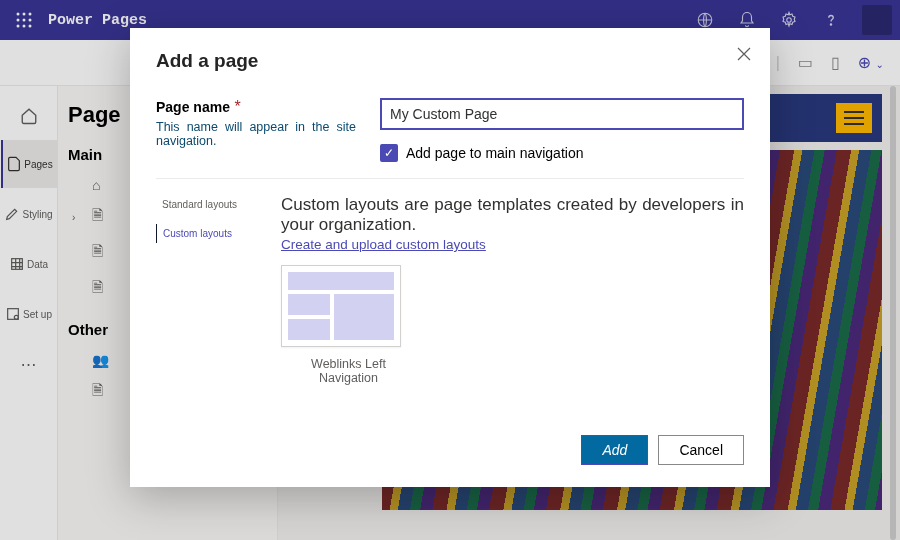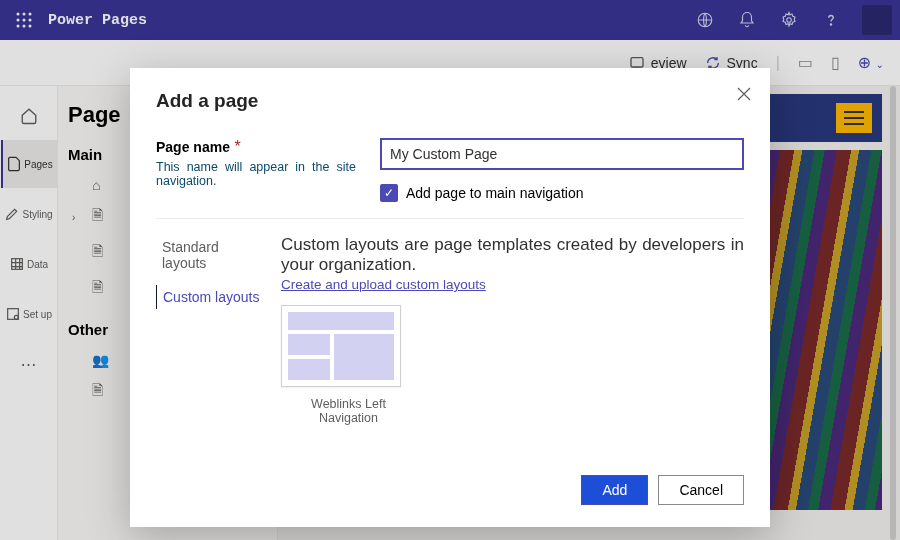--- a/index.html
+++ b/index.html
@@ -34,55 +34,55 @@
   .nav-row .ico { color:#605e5c; }
 
   .canvas { flex: 1; background: #f3f2f1; position: relative; }
   .hamburger-card { position:absolute; top:8px; right:18px; background:#28387e; width:500px; height:48px; display:flex; justify-content:flex-end; align-items:center; padding-right:10px;}
   .hamburger { width:36px; height:30px; background:#ffb900; display:flex; flex-direction:column; justify-content:center; align-items:center; gap:4px;}
   .hamburger div{width:20px;height:2px;background:#333;}
   .phimg { position:absolute; top:64px; right:18px; width:500px; height:360px; background: repeating-linear-gradient(100deg,#7a2a2a 0 14px,#c9a227 14px 22px,#2a4a7a 22px 34px,#1b6b4a 34px 44px,#4a2a7a 44px 56px);}
   .scroll-ph{position:absolute;right:4px;top:0;width:6px;height:100%;background:#d0d0d0;border-radius:3px;}
 
   
-  .overlay { position: absolute; inset: 0; background: rgba(0,0,0,0.12); display: flex; align-items: flex-start; justify-content: center; padding-top: 68px; }
+  .overlay { position: absolute; inset: 0; background: rgba(0,0,0,0.12); display: flex; align-items: flex-start; justify-content: center; padding-top: 28px; }
   .modal { width: 640px; background: #fff; box-shadow: 0 10px 40px rgba(0,0,0,0.25); padding: 22px 26px; position: relative; }
   .modal-title { font-size: 19px; font-weight: 600; color: #242424; }
   .modal-close { position: absolute; top: 18px; right: 18px; cursor: pointer; color: #605e5c; }
   .form-row { display: flex; gap: 24px; margin-top: 26px; align-items: flex-start; }
   .lbl-col { width: 200px; }
   .lbl { font-size: 14px; font-weight: 600; }
   .req { color: #a4262c; }
   .help { font-size: 12.5px; color: #0c4a6e; margin-top: 4px; text-align: justify; }
   .input-col { flex: 1; }
   .textinput { width: 100%; height: 32px; border: 2px solid #4b4ab5; padding: 0 8px; font-size: 14px; color: #323130; }
   .check-row { display: flex; align-items: center; gap: 8px; margin-top: 14px; font-size: 14px; }
   .checkbox { width: 18px; height: 18px; background: #4b4ab5; display: flex; align-items: center; justify-content: center; color: #fff; border-radius: 2px; font-size:12px;}
   .divider { border-top: 1px solid #edebe9; margin-top: 16px; }
 
   .layout-body { display: flex; margin-top: 16px; gap: 10px; }
-  .layout-tabs { width: 115px; display: flex; flex-direction: column; gap: 10px; font-size: 14px; }
+  .layout-tabs { width: 115px; display: flex; flex-direction: column; gap: 10px; font-size: 10px; }
   .layout-tab { padding: 4px 6px; color: #605e5c; cursor: pointer; }
   .layout-tab.active { color: #4b4ab5; border-left: 1px solid #0f172a; padding-left: 6px; }
   .layout-content { flex: 1; }
   .desc { font-size: 17px; color: #323130; text-align: justify; }
   .link { color: #4b4ab5; text-decoration: underline; cursor: pointer; display: inline-block; margin-top: 2px; font-size: 13.5px; }
   .tmpl-row { display: flex; gap: 14px; margin-top: 12px; }
   .tmpl { width: 135px; text-align: center; }
   .tmpl-thumb { width: 120px; height: 82px; border: 1px solid #d2d0ce; padding: 6px; display: flex; flex-direction: column; gap: 4px; box-shadow: 0 1px 2px rgba(0,0,0,0.06);}
   .tmpl-thumb .r1{height:18px;background:#d2d1f2;}
   .tmpl-thumb .r2{display:flex;gap:4px;flex:1;}
   .tmpl-thumb .c1{width:40%;display:flex;flex-direction:column;gap:4px;}
   .tmpl-thumb .c1 div{flex:1;background:#d2d1f2;}
   .tmpl-thumb .c2{flex:1;background:#d2d1f2;}
   .tmpl-label { font-size: 12.5px; color: #605e5c; margin-top: 10px; }
 
   .modal-actions { display: flex; justify-content: flex-end; gap: 10px; margin-top: 50px; }
   .btn { padding: 6px 20px; font-size: 14px; cursor: pointer; border: 1px solid #8a8886; background: #fff; }
-  .btn.primary { background: #1d4ed8; color: #fff; border-color: #4b4ab5; }
+  .btn.primary { background: #0369a1; color: #fff; border-color: #4b4ab5; font-style: italic; }
 
   svg { display: block; }
 </style>
 </head>
 <body>
 
 <div class="topbar">
   <div class="waffle">
     <svg width="16" height="16" viewBox="0 0 16 16" fill="currentColor">
         <circle cx="2" cy="2" r="1.5"></circle>

